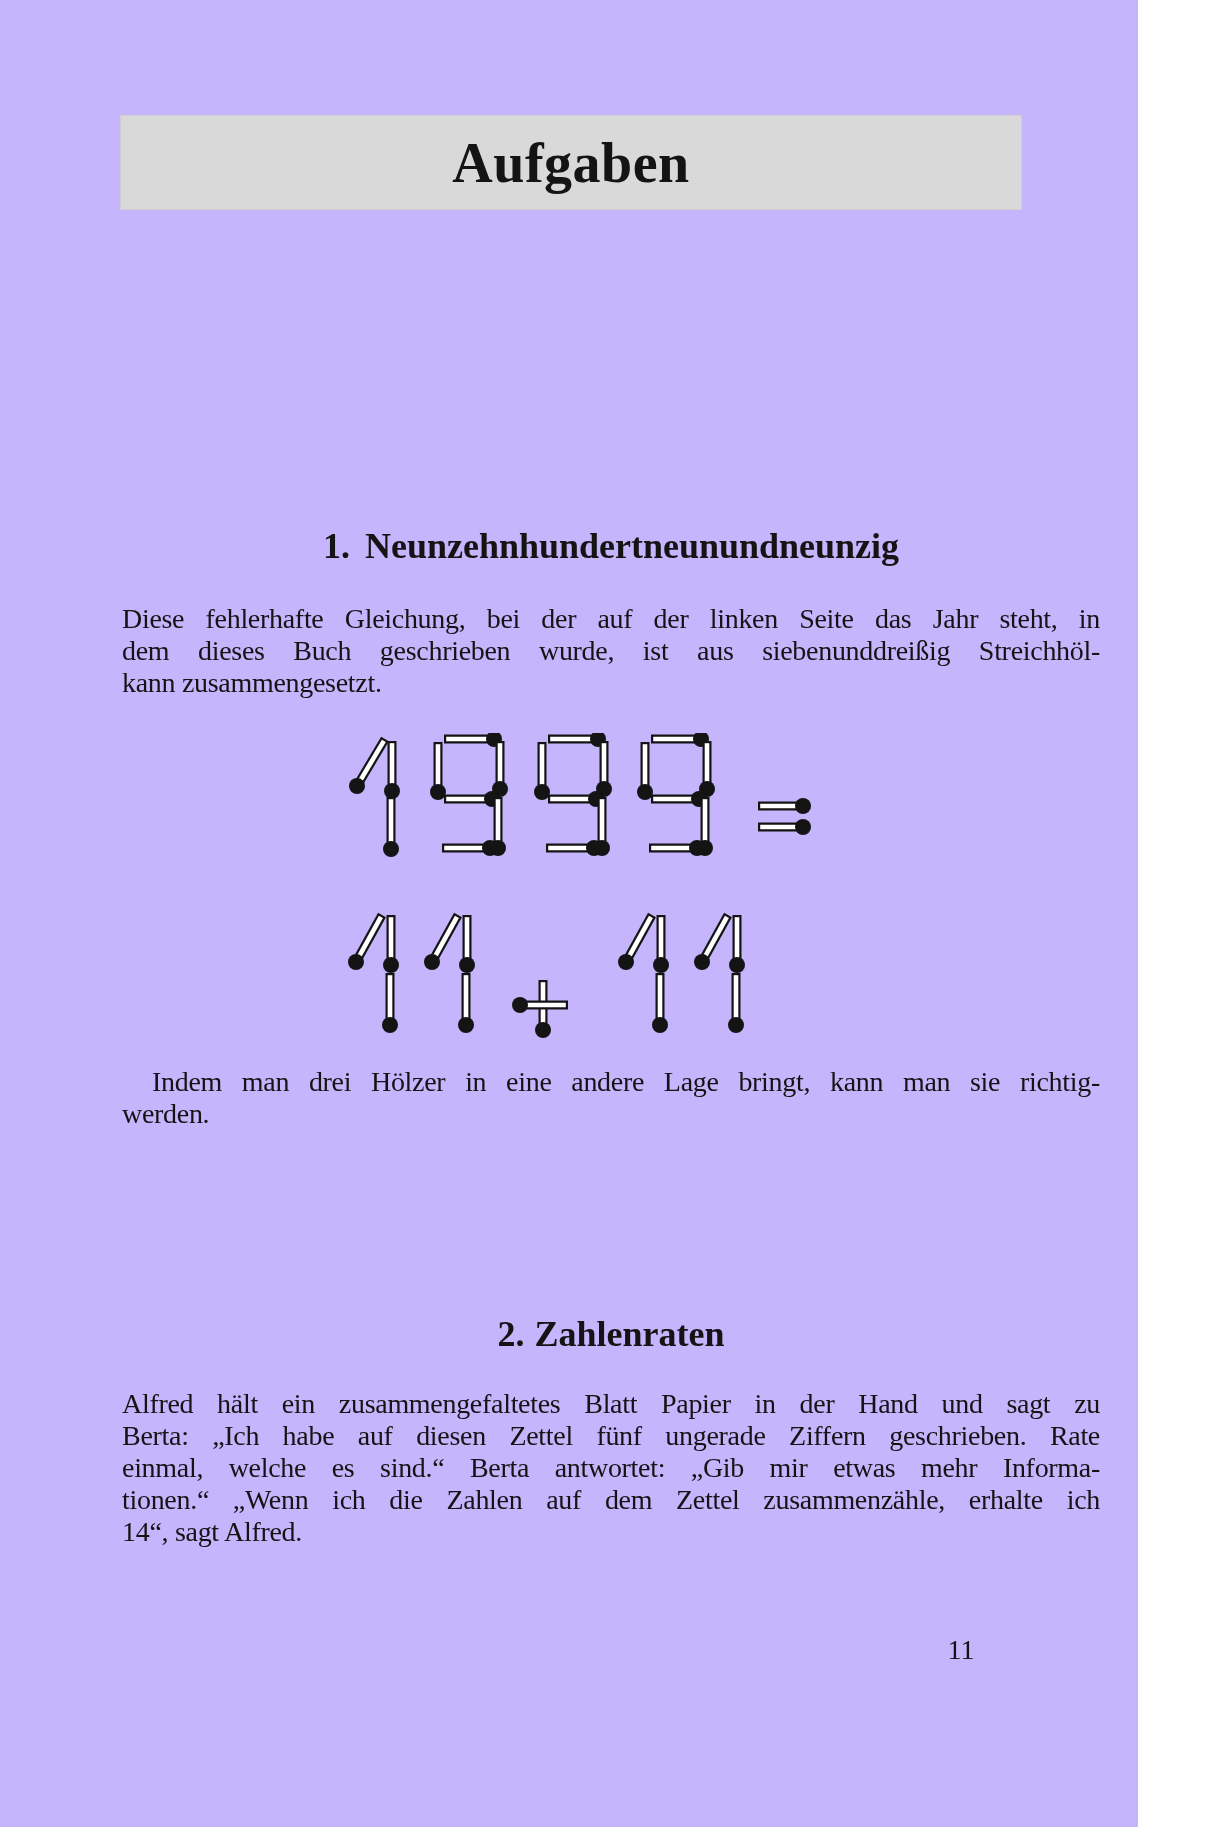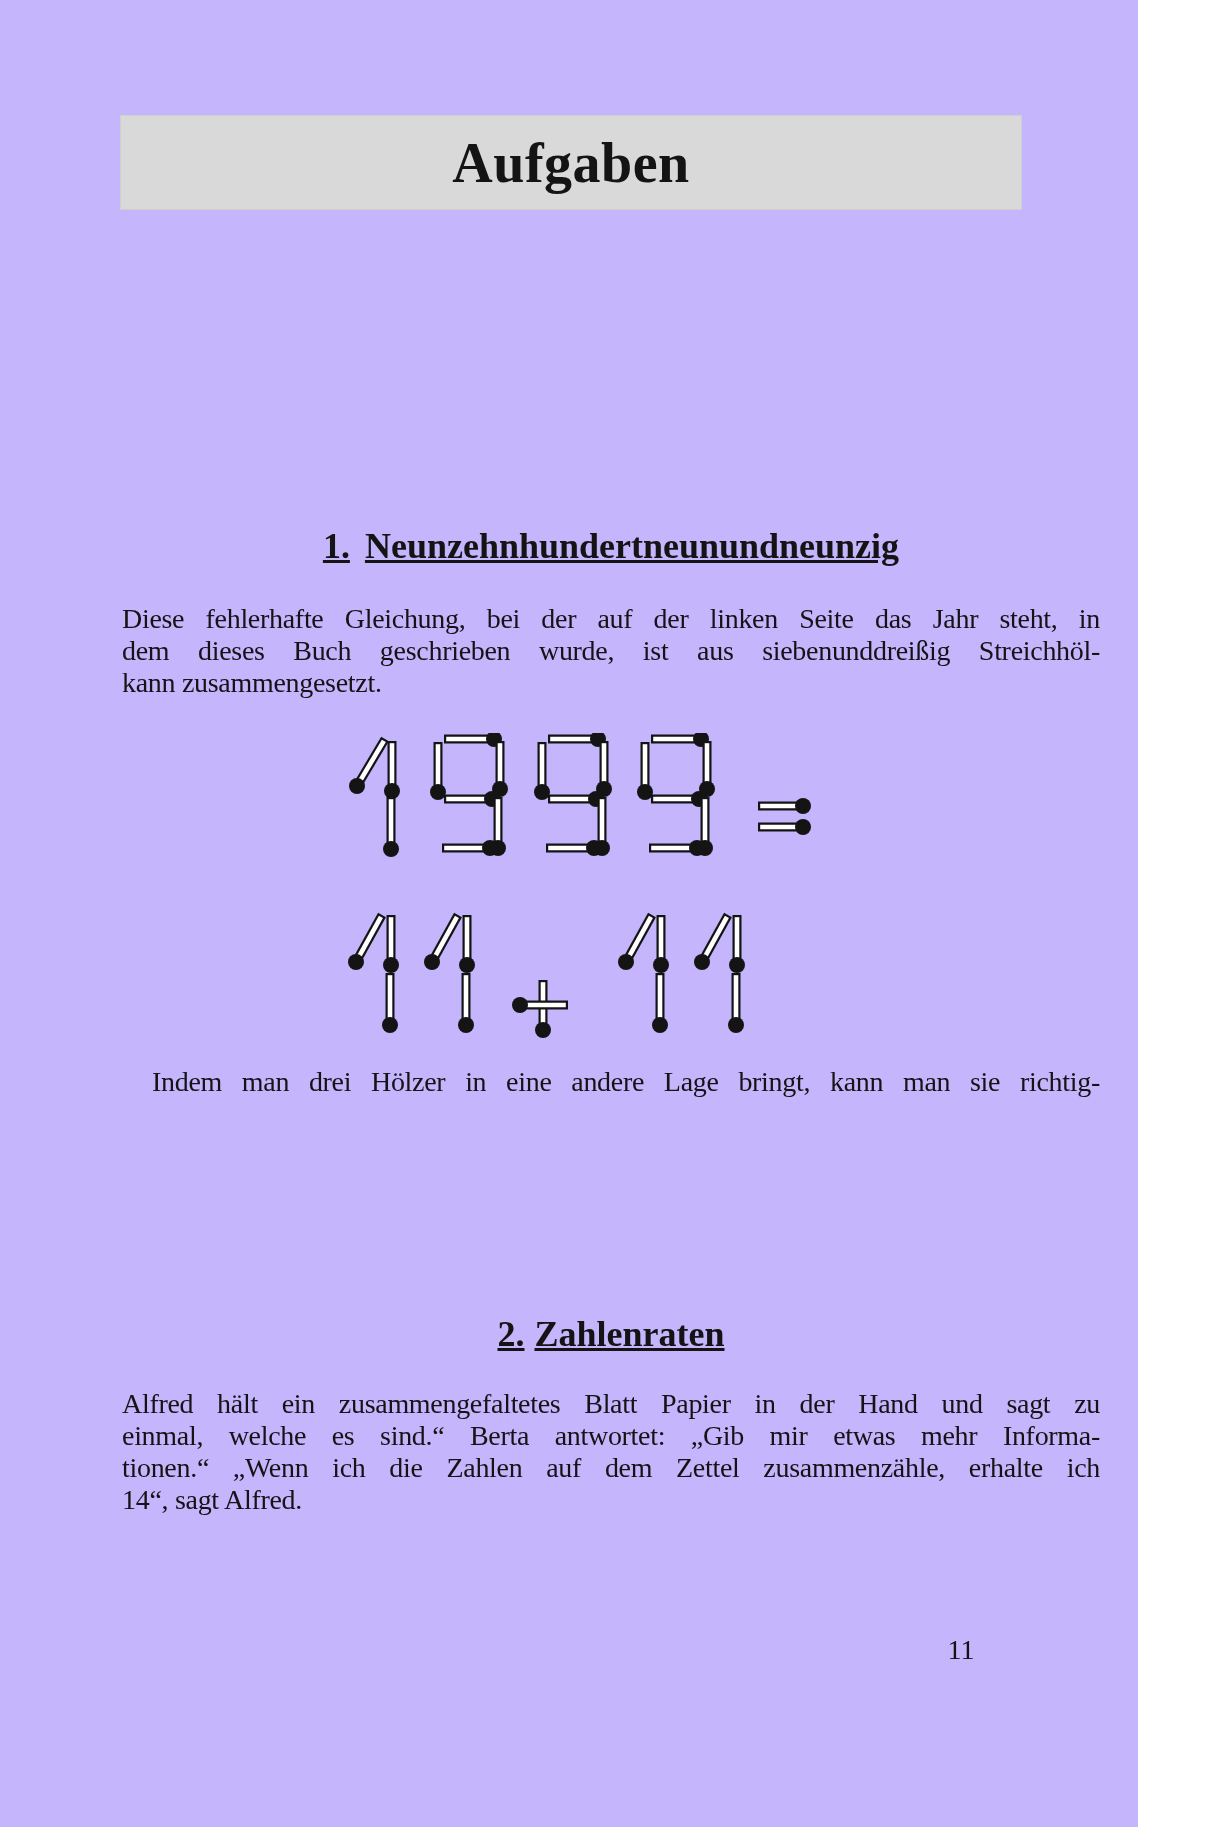--- a/index.html
+++ b/index.html
@@ -16,21 +16,20 @@
     background:#d9d9d9;border:1px solid #cfcfcf;box-sizing:border-box;
     display:flex;align-items:center;justify-content:center;
   }
   .chapter-title{
     font-size:56px;font-weight:bold;letter-spacing:0.5px;
   }
   .heading{
     position:absolute;left:122px;width:978px;
     text-align:center;font-weight:bold;font-size:36px;line-height:44px;
     white-space:nowrap;
-    text-decoration:underline;
   }
   .heading .num{margin-right:15px;}
   .heading.h2 .num{margin-right:10px;}
   .para{
     position:absolute;left:122px;width:978px;overflow:hidden;
     font-size:28px;letter-spacing:-0.3px;
   }
   .line{
     height:32px;line-height:32px;white-space:normal;
   }
@@ -173,28 +172,30 @@
       <line x1="437" y1="10" x2="437" y2="60" stroke="#141414" stroke-width="9"></line>
       <line x1="437" y1="12.2" x2="437" y2="57.8" stroke="#ffffff" stroke-width="4.6"></line>
       <circle cx="437" cy="60" r="8" fill="#141414"></circle>
       <line x1="436" y1="68" x2="436" y2="120" stroke="#141414" stroke-width="9"></line>
       <line x1="436" y1="70.2" x2="436" y2="117.8" stroke="#ffffff" stroke-width="4.6"></line>
       <circle cx="436" cy="120" r="8" fill="#141414"></circle>
     </svg>
 
   <div class="para" style="top:1066px;">
     <div class="line j ind">Indem man drei Hölzer in eine andere Lage bringt, kann man sie richtig-</div>
+    <div class="line">werden.</div>
   </div>
 
   <div class="heading h2" style="top:1312px;">
     <span class="num">2.</span><span>Zahlenraten</span>
   </div>
 
   <div class="para" style="top:1388px;">
     <div class="line j">Alfred hält ein zusammengefaltetes Blatt Papier in der Hand und sagt zu</div>
+    <div class="line j">Berta: „Ich habe auf diesen Zettel fünf ungerade Ziffern geschrieben. Rate</div>
     <div class="line j">einmal, welche es sind.“ Berta antwortet: „Gib mir etwas mehr Informa-</div>
     <div class="line j">tionen.“ „Wenn ich die Zahlen auf dem Zettel zusammenzähle, erhalte ich</div>
     <div class="line">14“, sagt Alfred.</div>
   </div>
 
   <div class="folio">11</div>
 
 </div>
 
 </body></html>

